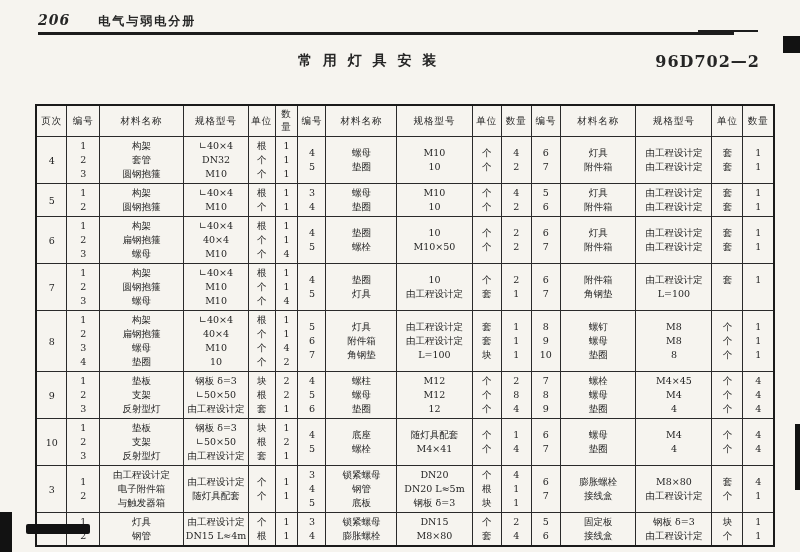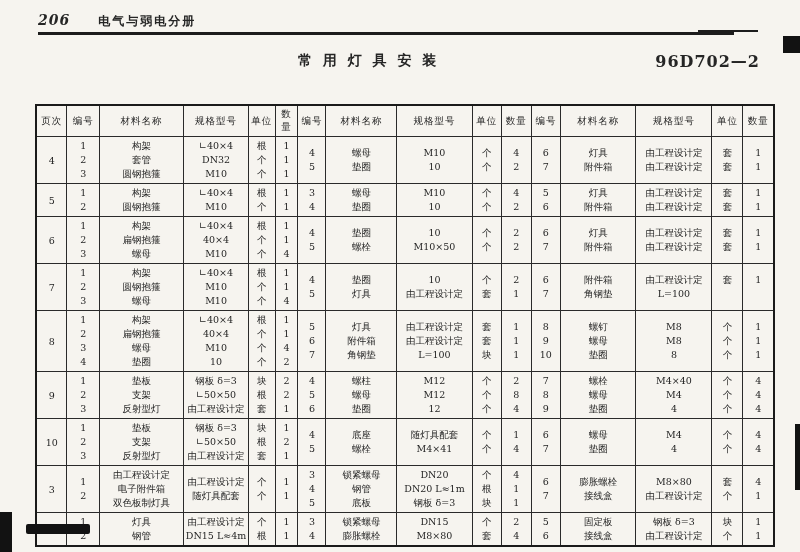--- a/index.html
+++ b/index.html
@@ -510,21 +510,21 @@
               <div class="ln">7</div>
               <div class="ln">8</div>
               <div class="ln">9</div>
             </td>
             <td>
               <div class="ln">螺栓</div>
               <div class="ln">螺母</div>
               <div class="ln">垫圈</div>
             </td>
             <td>
-              <div class="ln">M4×40</div>
+              <div class="ln">M4×45</div>
               <div class="ln">M4</div>
               <div class="ln">4</div>
             </td>
             <td>
               <div class="ln">个</div>
               <div class="ln">个</div>
               <div class="ln">个</div>
             </td>
             <td>
               <div class="ln">4</div>
@@ -602,21 +602,21 @@
           </tr>
           <tr>
             <td class="num">3</td>
             <td>
               <div class="ln">1</div>
               <div class="ln">2</div>
             </td>
             <td>
               <div class="ln">由工程设计定</div>
               <div class="ln">电子附件箱
-双色板制灯具</div>
+与触发器箱</div>
             </td>
             <td>
               <div class="ln">由工程设计定</div>
               <div class="ln">随灯具配套</div>
             </td>
             <td>
               <div class="ln">个</div>
               <div class="ln">个</div>
             </td>
             <td>
@@ -628,21 +628,21 @@
               <div class="ln">4</div>
               <div class="ln">5</div>
             </td>
             <td>
               <div class="ln">锁紧螺母</div>
               <div class="ln">钢管</div>
               <div class="ln">底板</div>
             </td>
             <td>
               <div class="ln">DN20</div>
-              <div class="ln">DN20 L≈1m</div>
+              <div class="ln">DN20 L≈5m</div>
               <div class="ln">钢板 δ=3</div>
             </td>
             <td>
               <div class="ln">个</div>
               <div class="ln">根</div>
               <div class="ln">块</div>
             </td>
             <td>
               <div class="ln">4</div>
               <div class="ln">1</div>

